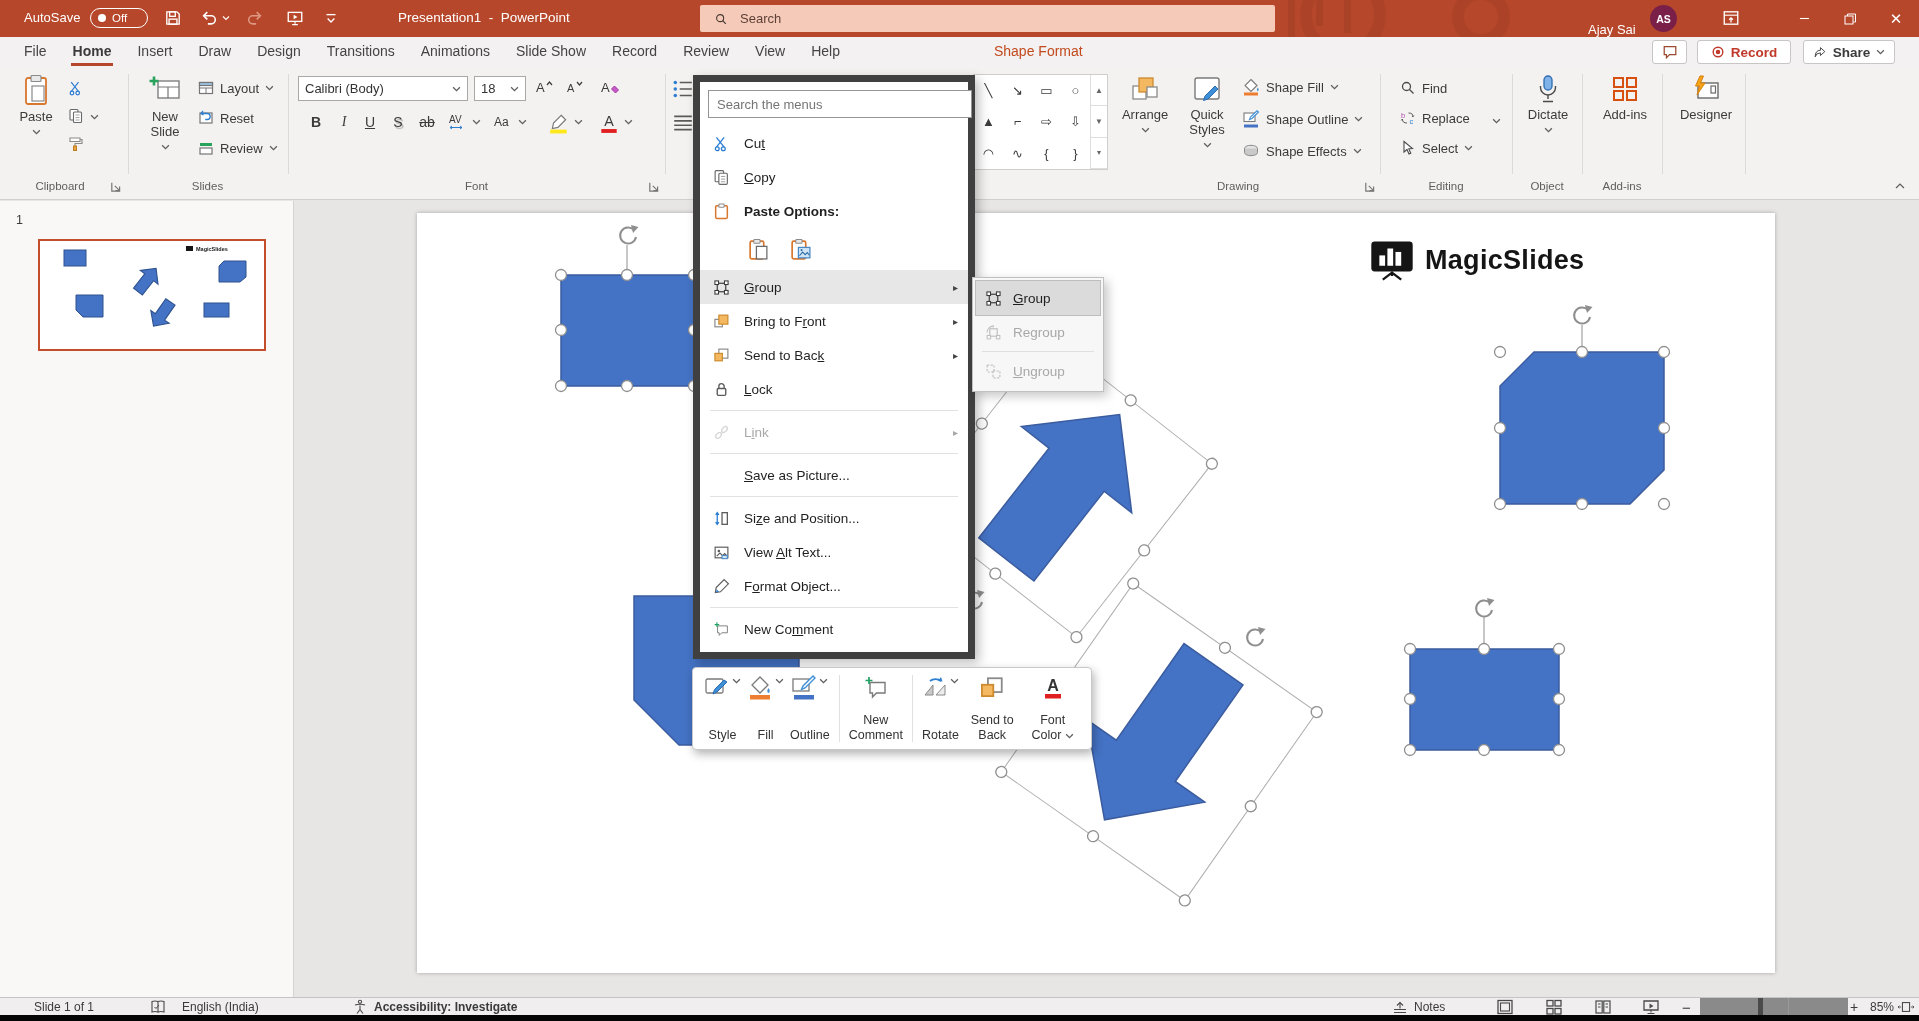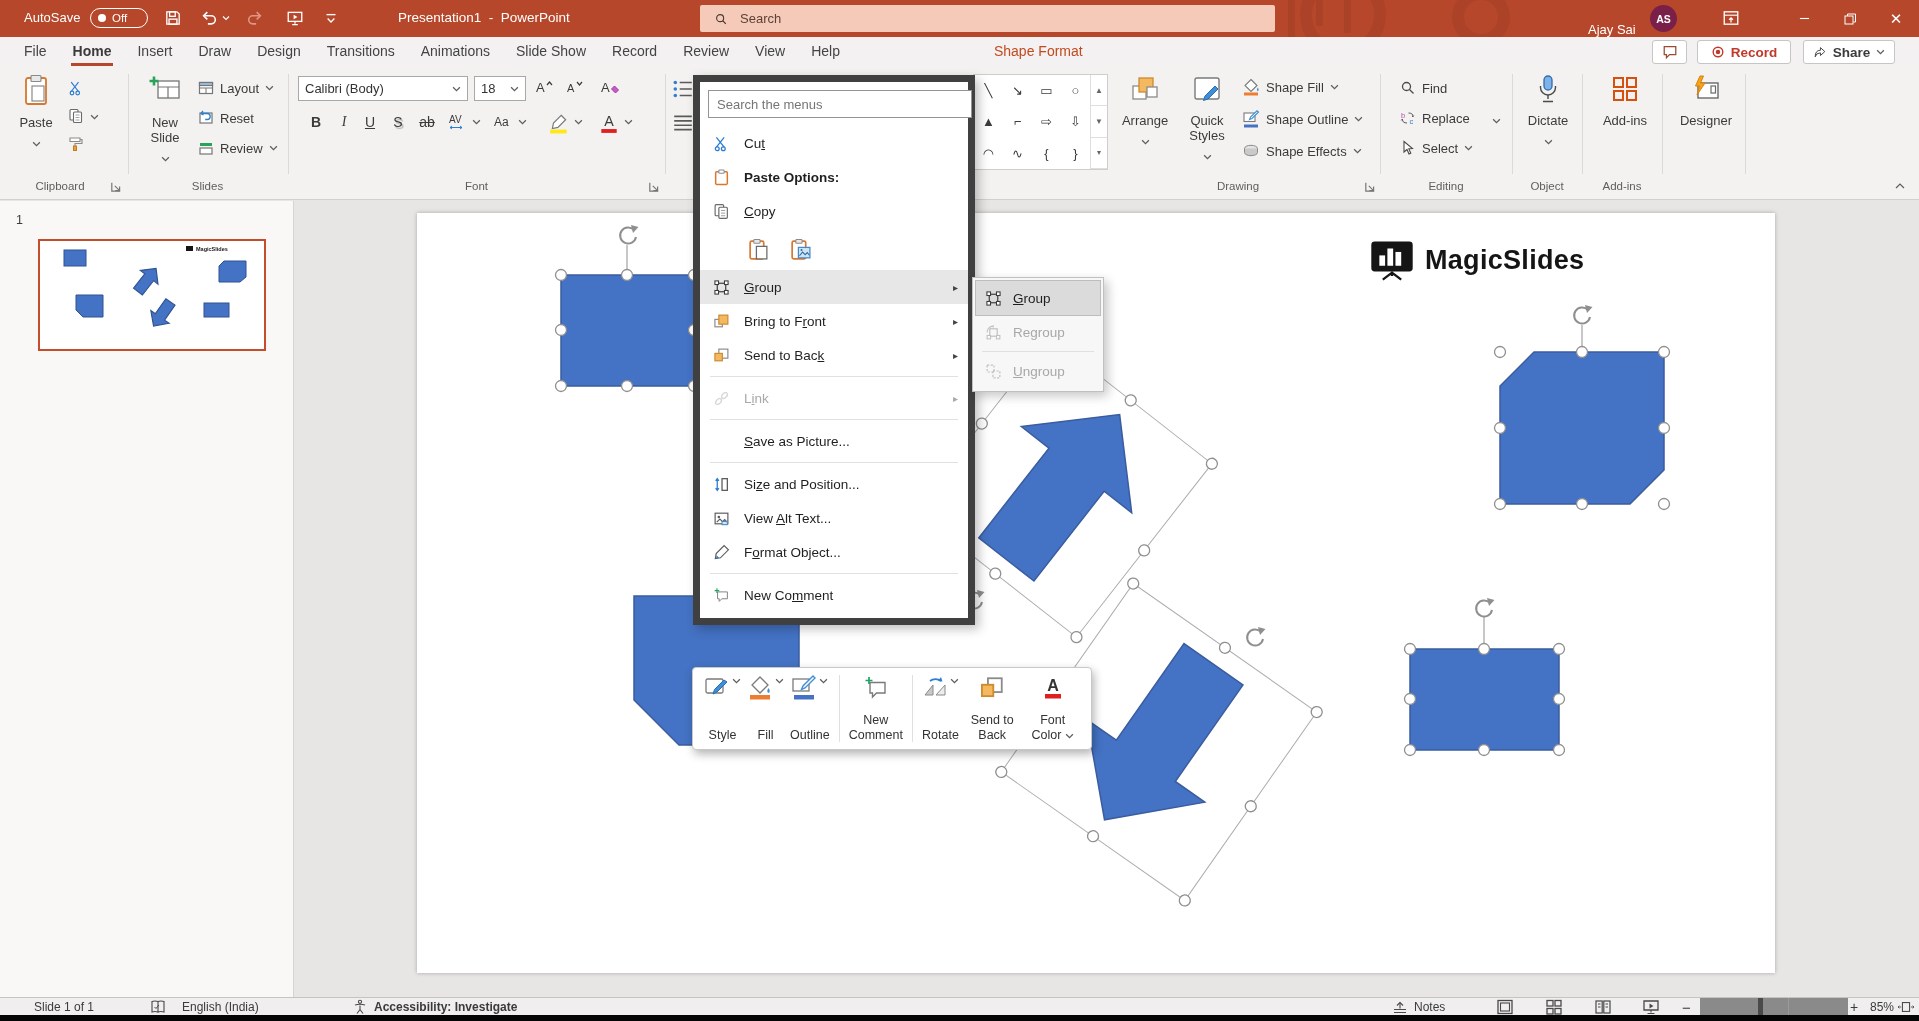--- a/index.html
+++ b/index.html
@@ -38,21 +38,21 @@
   .tab.active{font-weight:700; color:#3b3b3b;}
   .tab.active::after{content:""; position:absolute; left:11px; right:11px; bottom:0; height:3px; background:#b7472a;}
   .tab.contextual{color:#c24a1e; margin-left:128px;}
   .trbtn{top:3px; height:24px; background:#fff; border:1px solid #c8c6c4; border-radius:3px; display:flex; align-items:center; justify-content:center; gap:6px; font-size:13.5px; color:#3b3b3b;}
 
   
   #ribbon{position:absolute; left:0; top:66px; width:1919px; height:134px; background:#f4f2f1; border-bottom:1px solid #d2d0ce;}
   .gsep{top:8px; width:1px; height:100px; background:#dcdad8;}
   .glabel{top:114px; text-align:center; font-size:11.5px; color:#605e5c;}
   .launcher{top:115px; width:12px; height:12px; cursor:pointer;}
-  .rbtn-lg{display:flex; flex-direction:column; align-items:center; gap:10px; font-size:13px; color:#3b3b3b; text-align:center; line-height:1.15; cursor:pointer;}
+  .rbtn-lg{display:flex; flex-direction:column; align-items:center; gap:4px; font-size:13px; color:#3b3b3b; text-align:center; line-height:1.15; cursor:pointer;}
   .rsm{display:flex; align-items:center; gap:6px; font-size:13px; color:#3b3b3b; cursor:pointer; white-space:nowrap;}
   .combo{background:#fff; border:1px solid #aaa8a6; display:flex; align-items:center; font-size:13px; color:#333; padding:0 6px; justify-content:space-between; cursor:pointer;}
   .fbtn{display:flex; align-items:center; justify-content:center; font-size:14px; color:#3b3b3b; cursor:pointer;}
   #shape-gallery{left:973px; top:8px; width:135px; height:96px; background:#fff; border:1px solid #d0cecd; display:flex;}
   #gal-grid{width:116px; display:grid; grid-template-columns:repeat(4,1fr); grid-template-rows:repeat(3,1fr);}
   .gal-cell{display:flex; align-items:center; justify-content:center; font-size:13px; color:#3b3b3b; cursor:pointer;}
   #gal-scroll{width:17px; border-left:1px solid #e0dedc; display:flex; flex-direction:column;}
   .gal-sc{flex:1; display:flex; align-items:center; justify-content:center; font-size:8px; color:#666; border-bottom:1px solid #e0dedc; cursor:pointer;}
 
   
@@ -883,39 +883,39 @@
         <span class="mi-ic">
           <svg viewBox="0 0 16 16">
             <path d="M3.2 2.2 L10.5 11.5 M10.5 2.2 L3.2 11.5" stroke="#2b7cd3" fill="none" stroke-width="1.2"></path>
             <circle cx="4" cy="13" r="1.8" stroke="#2b7cd3" fill="none" stroke-width="1.2"></circle>
             <circle cx="9.7" cy="13" r="1.8" stroke="#2b7cd3" fill="none" stroke-width="1.2"></circle>
           </svg>
         </span>
         <span class="mi-lb">Cu<u>t</u></span>
         <span class="mi-ar"></span>
       </div>
-      <div class="mi bold">
-        <span class="mi-ic">
-          <svg viewBox="0 0 16 16">
-            <rect x="2.5" y="2.5" width="11" height="12" rx="1" fill="none" stroke="#d8772e" stroke-width="1.4"></rect>
-            <rect x="5.5" y="1" width="5" height="3" rx="0.8" fill="#fff" stroke="#8a8a8a" stroke-width="1"></rect>
-          </svg>
-        </span>
-        <span class="mi-lb">Paste Options:</span>
-        <span class="mi-ar"></span>
-      </div>
       <div class="mi">
         <span class="mi-ic">
           <svg viewBox="0 0 16 16">
             <rect x="2" y="1.5" width="8" height="10.5" rx="1" fill="#fff" stroke="#6a6a6a" stroke-width="1.1"></rect>
             <rect x="5.5" y="4" width="8" height="10.5" rx="1" fill="#fff" stroke="#6a6a6a" stroke-width="1.1"></rect>
             <path d="M7.5 7 h4 M7.5 9.5 h4 M7.5 12 h4" stroke="#9a9a9a" stroke-width="0.9"></path>
           </svg>
         </span>
         <span class="mi-lb"><u>C</u>opy</span>
+        <span class="mi-ar"></span>
+      </div>
+      <div class="mi bold">
+        <span class="mi-ic">
+          <svg viewBox="0 0 16 16">
+            <rect x="2.5" y="2.5" width="11" height="12" rx="1" fill="none" stroke="#d8772e" stroke-width="1.4"></rect>
+            <rect x="5.5" y="1" width="5" height="3" rx="0.8" fill="#fff" stroke="#8a8a8a" stroke-width="1"></rect>
+          </svg>
+        </span>
+        <span class="mi-lb">Paste Options:</span>
         <span class="mi-ar"></span>
       </div>
       <div class="paste-row">
         <span class="paste-opt">
           <svg viewBox="0 0 22 22">
             <rect x="3" y="3" width="13" height="17" rx="1.5" fill="#fff" stroke="#d8772e" stroke-width="1.6"></rect>
             <rect x="6.5" y="1.5" width="6" height="3.5" rx="0.8" fill="#e8e8e8" stroke="#8a8a8a"></rect>
             <rect x="9" y="8" width="10" height="12" fill="#fff" stroke="#6a6a6a" stroke-width="1.2"></rect>
           </svg>
         </span>
@@ -954,20 +954,30 @@
       </div>
       <div class="mi">
         <span class="mi-ic">
           <svg viewBox="0 0 16 16">
             <rect x="5.5" y="2" width="8.5" height="8.5" fill="#fff" stroke="#8a8a8a" stroke-width="1.1"></rect>
             <rect x="1.8" y="6" width="7" height="7" fill="#f4b860" stroke="#cd8a2e" stroke-width="1.1"></rect>
           </svg>
         </span>
         <span class="mi-lb">Send to Bac<u>k</u></span>
         <span class="mi-ar">▸</span>
+      </div>
+      <div class="mi">
+        <span class="mi-ic">
+          <svg viewBox="0 0 16 16">
+            <rect x="4" y="7" width="8" height="6.5" rx="1" fill="none" stroke="#5b5b5b" stroke-width="1.3"></rect>
+            <path d="M5.5 7 V5 a2.5 2.5 0 0 1 5 0 V7" fill="none" stroke="#5b5b5b" stroke-width="1.3"></path>
+          </svg>
+        </span>
+        <span class="mi-lb"><u>L</u>ock</span>
+        <span class="mi-ar"></span>
       </div>
       <div class="msep"></div>
       <div class="mi dis">
         <span class="mi-ic">
           <svg viewBox="0 0 16 16">
             <g fill="none" stroke="#a8a8a8" stroke-width="1.3">
               <ellipse cx="5.2" cy="10.8" rx="3.2" ry="2.1" transform="rotate(-45 5.2 10.8)"></ellipse>
               <ellipse cx="10.8" cy="5.2" rx="3.2" ry="2.1" transform="rotate(-45 10.8 5.2)"></ellipse>
             </g>
           </svg>

